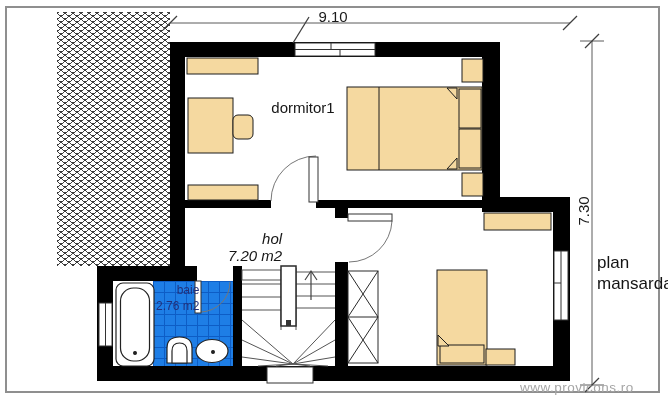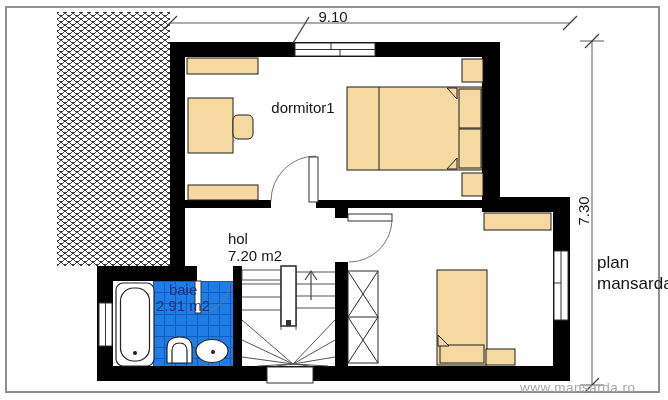--- a/index.html
+++ b/index.html
@@ -12,23 +12,23 @@
           radial-gradient(circle 4.4px at 4px 0px, rgba(0,0,0,0) 3.1px, #3d3d3d 3.2px, #3d3d3d 4.1px, rgba(0,0,0,0) 4.2px),
           radial-gradient(circle 4.4px at 4px 0px, rgba(0,0,0,0) 3.1px, #3d3d3d 3.2px, #3d3d3d 4.1px, rgba(0,0,0,0) 4.2px);
         background-size:8px 6px,8px 6px;background-position:0 0,4px 3px;}
   .wall{position:absolute;background:#000;}
   .tile{position:absolute;left:153px;top:281px;width:80px;height:85px;background-color:#1e7ee6;
         background-image:linear-gradient(#0d5dc6 1px,transparent 1px),
                          linear-gradient(90deg,#0d5dc6 1px,transparent 1px);
         background-size:11px 11px;}
   svg.overlay{position:absolute;left:0;top:0;pointer-events:none;}
   .room-label{position:absolute;font-size:15px;line-height:17px;color:#161616;
-              text-align:left;transform:translateX(-50%);white-space:nowrap;}
-  .baie-label{position:absolute;left:156px;top:282px;font-size:15px;line-height:16px;
-              color:#22307a;text-align:center;white-space:nowrap;}
+              text-align:right;transform:translateX(-50%);white-space:nowrap;}
+  .baie-label{position:absolute;left:156px;top:282px;font-size:12px;line-height:16px;
+              color:#22307a;text-align:right;white-space:nowrap;}
   .dim-top{position:absolute;left:333px;top:8px;font-size:15px;color:#1a1a1a;
            transform:translateX(-50%);white-space:nowrap;}
   .dim-right{position:absolute;left:583px;top:211px;font-size:15px;color:#1a1a1a;
              transform:translate(-50%,-50%) rotate(-90deg);white-space:nowrap;}
   .plan-title{position:absolute;left:597px;top:252px;font-size:17px;line-height:21px;
               color:#141414;white-space:nowrap;}
   .watermark{position:absolute;left:520px;top:380px;font-size:13.5px;color:#a6a6a6;
              letter-spacing:.5px;white-space:nowrap;}
 </style>
 </head>
@@ -163,32 +163,32 @@
       <path d="M172 363 V351 Q172 343 179.5 343 Q187 343 187 351 V363 Z"></path>
       <ellipse cx="212" cy="351" rx="16" ry="11.5"></ellipse>
       <circle cx="213" cy="352" r="1.4" fill="#222"></circle>
       <circle cx="135" cy="353" r="1.4" fill="#222"></circle>
     </g>
   </svg>
 
   <div class="room-label" style="left:303px;top:99px;">
     <div>dormitor1</div>
   </div>
-  <div class="room-label" style="left:255px;top:230px;">
+  <div class="room-label" style="left:255px;top:230px;font-style:italic;">
     <div>hol</div>
     <div>7.20 m2</div>
   </div>
   <div class="baie-label">
     <div>baie</div>
-    <div>2.91 m2</div>
+    <div>2.76 m2</div>
   </div>
 
   <div class="dim-top">9.10</div>
   <div class="dim-right">7.30</div>
 
   <div class="plan-title">
     <div>plan</div>
     <div>mansarda</div>
   </div>
 
-  <div class="watermark">www.mansarda.ro</div>
+  <div class="watermark">www.provicons.ro</div>
 
 </div>
 
 </body></html>

